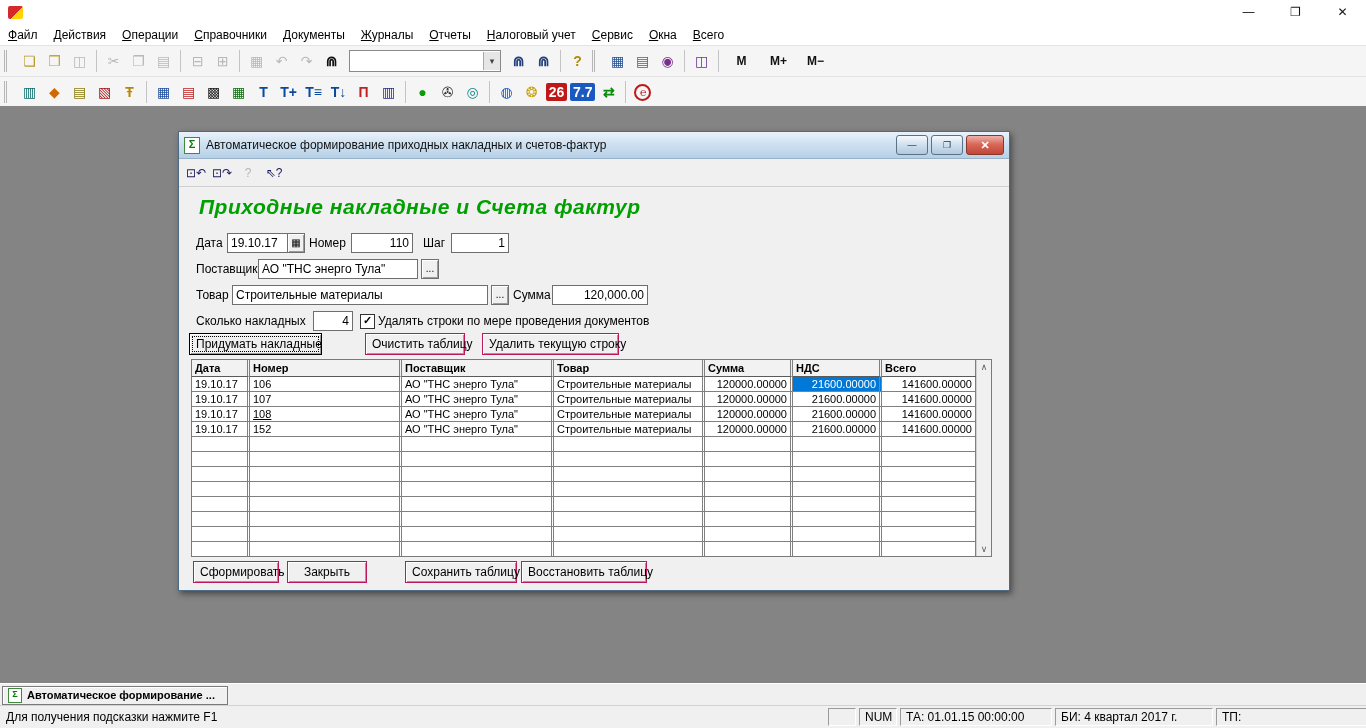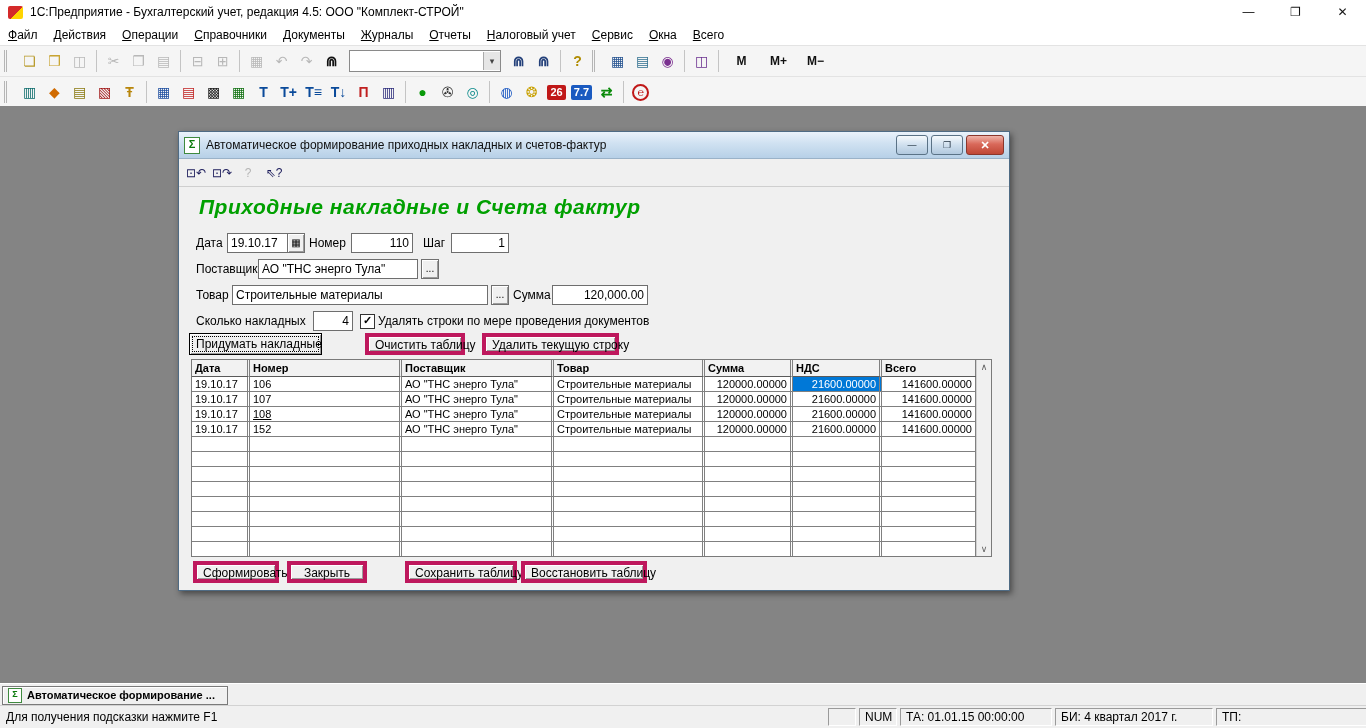--- a/index.html
+++ b/index.html
@@ -22,21 +22,21 @@
            border-top:1px solid #e3e3e3;padding-left:2px;}
   #toolbar2{border-bottom:1px solid #9e9e9e;}
   .tb-grip{width:6px;height:22px;border-left:3px double #b5b5b5;margin:0 4px 0 2px;}
   .tb-sep{width:1px;height:22px;background:#c4c4c4;margin:0 4px;}
   .tb-btn{min-width:23px;height:23px;display:flex;align-items:center;justify-content:center;
           margin:0 1px;font-size:14px;}
   .tb-btn span{line-height:1;}
   .tb-btn.disabled span{color:#b8b8b8 !important;}
   .tb-btn.bold span{font-weight:bold;}
   .tb-text{padding:0 6px;font-size:12px;font-weight:bold;color:#111;}
-  .tb-badge span{font-size:11px;font-weight:bold;color:#fff;padding:2px 3px;border-radius:2px;}
+  .tb-badge span{font-size:14px;font-weight:bold;color:#fff;padding:2px 3px;border-radius:2px;}
   .tb-circle span{border:2px solid #c01818;border-radius:50%;width:13px;height:13px;
                   line-height:13px;text-align:center;font-weight:bold;font-size:11px;}
   .tb-combo{width:150px;height:20px;background:#fff;border:1px solid #8a8a8a;margin:0 5px;
             display:flex;align-items:center;}
   .tb-combo input{flex:1;border:none;outline:none;height:16px;font-size:12px;min-width:0;
                   font-family:inherit;}
   .combo-arrow{width:16px;height:18px;background:#e6e6e6;border-left:1px solid #aaa;
                font-size:9px;display:flex;align-items:center;justify-content:center;color:#444;}
 
   
@@ -67,21 +67,21 @@
            color:#00a000;letter-spacing:.5px;white-space:nowrap;}
   .lbl{position:absolute;font-size:12px;line-height:20px;color:#000;white-space:nowrap;}
   .inp{position:absolute;height:20px;background:#fff;border:1px solid #6e6e6e;font-size:12px;
        font-family:inherit;padding:0 3px;box-sizing:border-box;outline:none;}
   .inp.right{text-align:right;}
   .mini-btn{position:absolute;height:20px;background:#f0f0f0;border:1px solid #707070;
             box-shadow:inset 1px 1px #fff,inset -1px -1px #9c9c9c;font-size:10px;line-height:17px;
             text-align:center;box-sizing:border-box;}
   .checkbox{position:absolute;width:13px;height:13px;background:#fff;border:1px solid #333;
             font-size:11px;line-height:11px;text-align:center;font-weight:bold;}
-  .btn{position:absolute;height:22px;background:#f0f0f0;border:4px solid #be185d;
+  .btn{position:absolute;height:22px;background:#f0f0f0;border:1px solid #be185d;
        box-shadow:inset 1px 1px #fff,inset -1px -1px #9c9c9c;font-size:12px;font-family:inherit;
        box-sizing:border-box;white-space:nowrap;}
   .btn.focused{border:1px solid #000;outline:1px dotted #000;outline-offset:-4px;}
 
   
   .table-wrap{position:absolute;left:12px;top:172px;width:801px;height:198px;background:#fff;
               border:1px solid #7a7a7a;box-sizing:border-box;}
   .tbl{position:absolute;left:0;top:0;right:15px;bottom:0;overflow:hidden;}
   .trow{display:flex;height:15px;}
   .trow.hdr{height:17px;}
@@ -109,21 +109,20 @@
   .sb-left{flex:1;padding-left:6px;white-space:nowrap;}
   .sb-cell{height:18px;line-height:17px;padding:0 5px;margin-right:3px;box-sizing:border-box;
            border:1px solid;border-color:#9a9a9a #ffffff #ffffff #9a9a9a;white-space:nowrap;
            overflow:hidden;flex:none;}
 </style>
 </head>
 <body>
 
 <div class="titlebar">
   <div class="app-icon"></div>
-  <div class="title-text">1С:Предприятие - Бухгалтерский учет, редакция 4.5: ООО "Комплект-СТРОЙ"</div>
   <div class="win-controls">
     <div class="win-btn">—</div>
     <div class="win-btn">❐</div>
     <div class="win-btn">✕</div>
   </div>
 </div>
 
 <div class="menubar">
     <div class="menu-item">Файл</div>
     <div class="menu-item">Действия</div>

